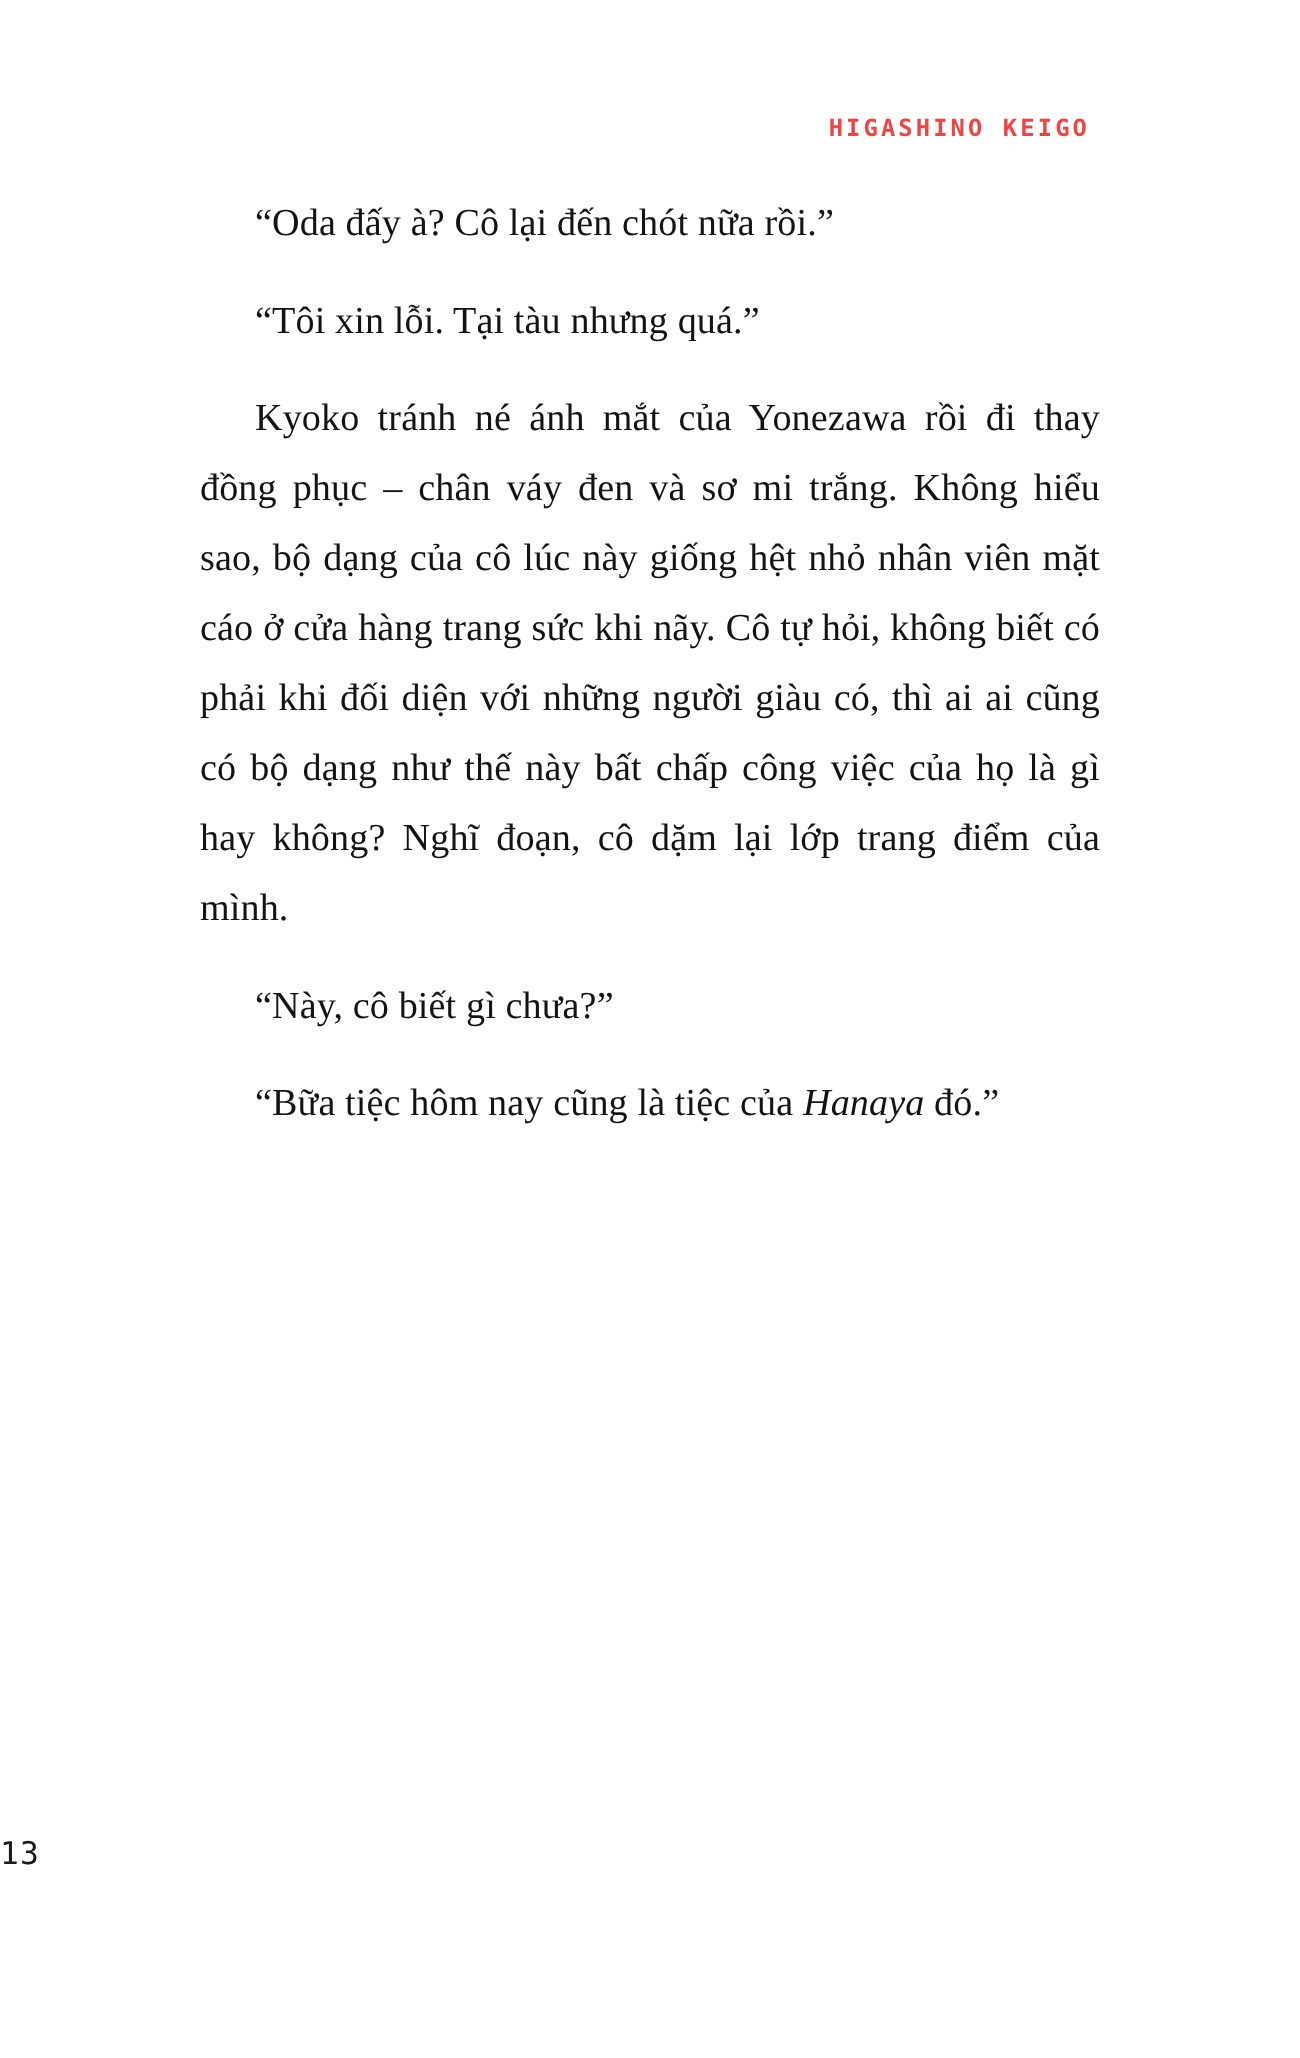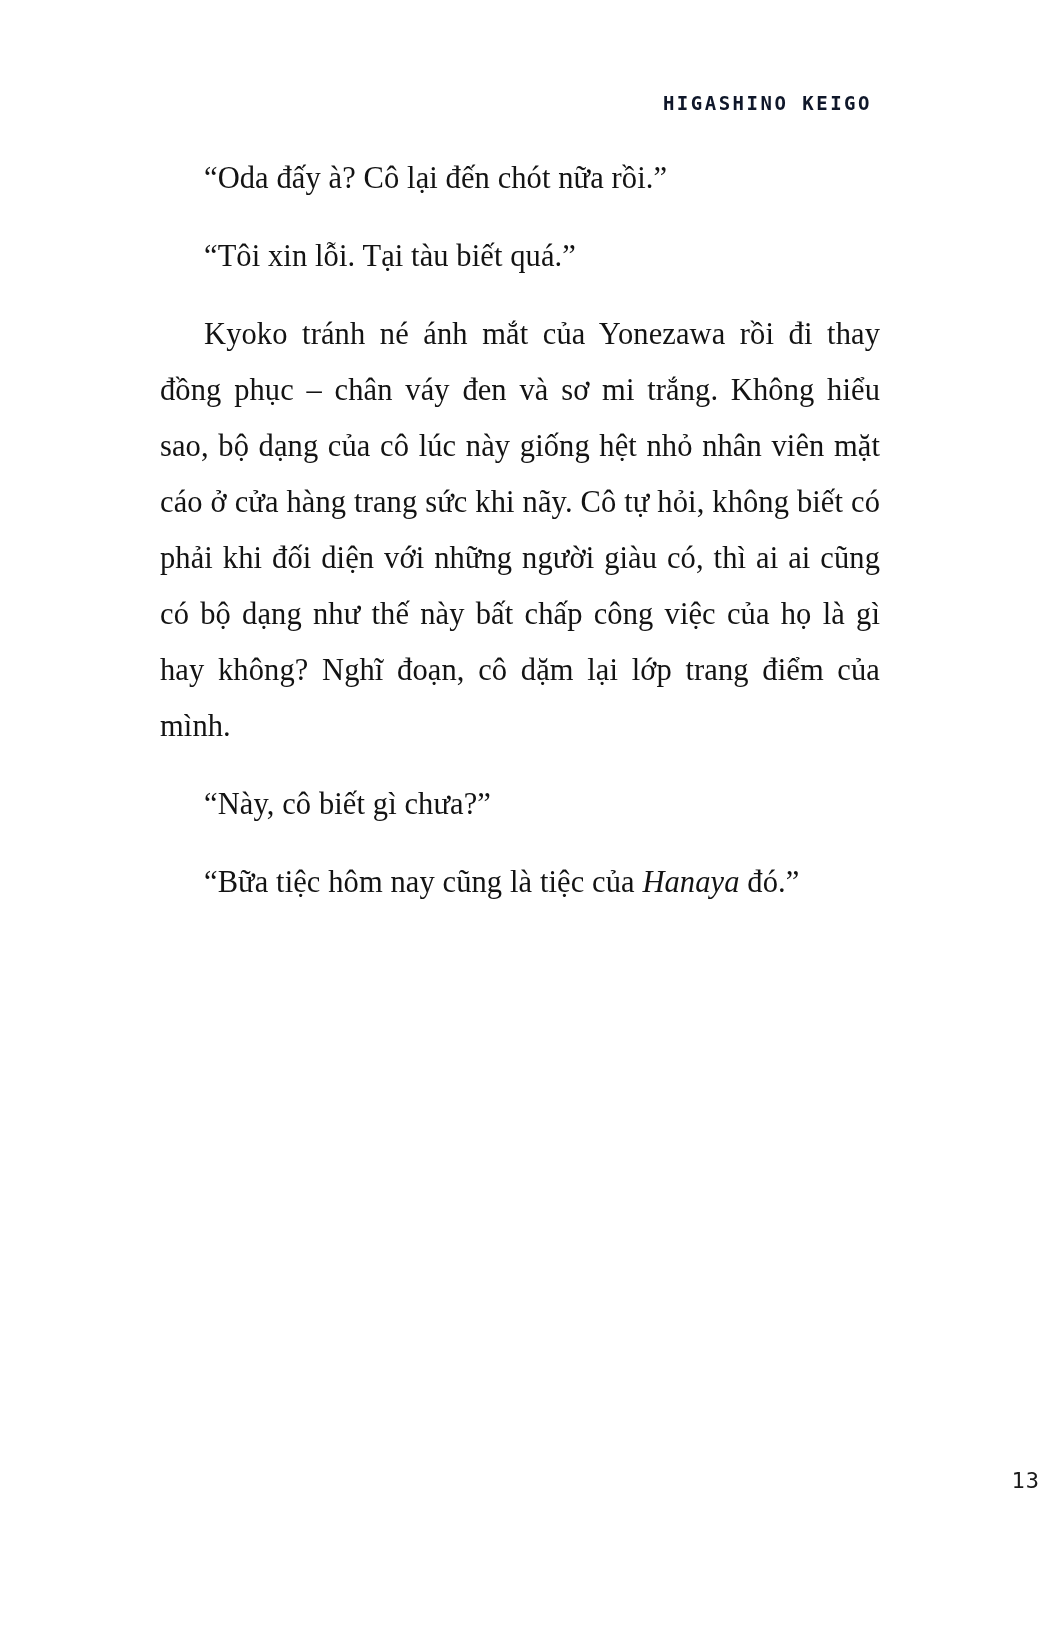--- a/index.html
+++ b/index.html
@@ -24,21 +24,21 @@
     background: #ffffff;
   }
   .running-head {
     position: absolute;
     top: 92px;
     right: 168px;
     font-family: "DejaVu Sans Mono", monospace;
     font-size: 19px;
     letter-spacing: 2.5px;
     font-weight: 700;
-    color: #0f172a;
+    color: #ef4444;
     text-transform: uppercase;
     white-space: nowrap;
     margin-left: 25px;
   }
   .body-col {
     position: absolute;
     left: 160px;
     top: 150px;
     width: 720px;
   }
@@ -59,38 +59,38 @@
     text-align: right;
   }
   em.title {
     font-style: italic;
   }
   .folio {
     position: absolute;
     left: 0;
     right: 0;
     top: 1468px;
-    text-align: right;
+    text-align: left;
     font-family: "DejaVu Sans Mono", monospace;
-    font-size: 22px;
+    font-size: 25px;
     letter-spacing: 1px;
     color: #1a1a1a;
   }
 </style>
 </head>
 <body>
 
 <div class="page">
 
   <div class="running-head">HIGASHINO KEIGO</div>
 
   <div class="body-col">
 
     <p class="para nojust">“Oda đấy à? Cô lại đến chót nữa rồi.”</p>
-    <p class="para nojust">“Tôi xin lỗi. Tại tàu biết quá.”</p>
+    <p class="para nojust">“Tôi xin lỗi. Tại tàu nhưng quá.”</p>
     <p class="para">Kyoko tránh né ánh mắt của Yonezawa rồi đi thay đồng phục – chân váy đen và sơ mi trắng. Không hiểu sao, bộ dạng của cô lúc này giống hệt nhỏ nhân viên mặt cáo ở cửa hàng trang sức khi nãy. Cô tự hỏi, không biết có phải khi đối diện với những người giàu có, thì ai ai cũng có bộ dạng như thế này bất chấp công việc của họ là gì hay không? Nghĩ đoạn, cô dặm lại lớp trang điểm của mình.</p>
     <p class="para nojust">“Này, cô biết gì chưa?”</p>
 
     <p class="para nojust"><span>“Bữa tiệc hôm nay cũng là tiệc của </span><em class="title">Hanaya</em><span> đó.”</span></p>
 
   </div>
 
   <div class="folio">13</div>
 
 </div>

